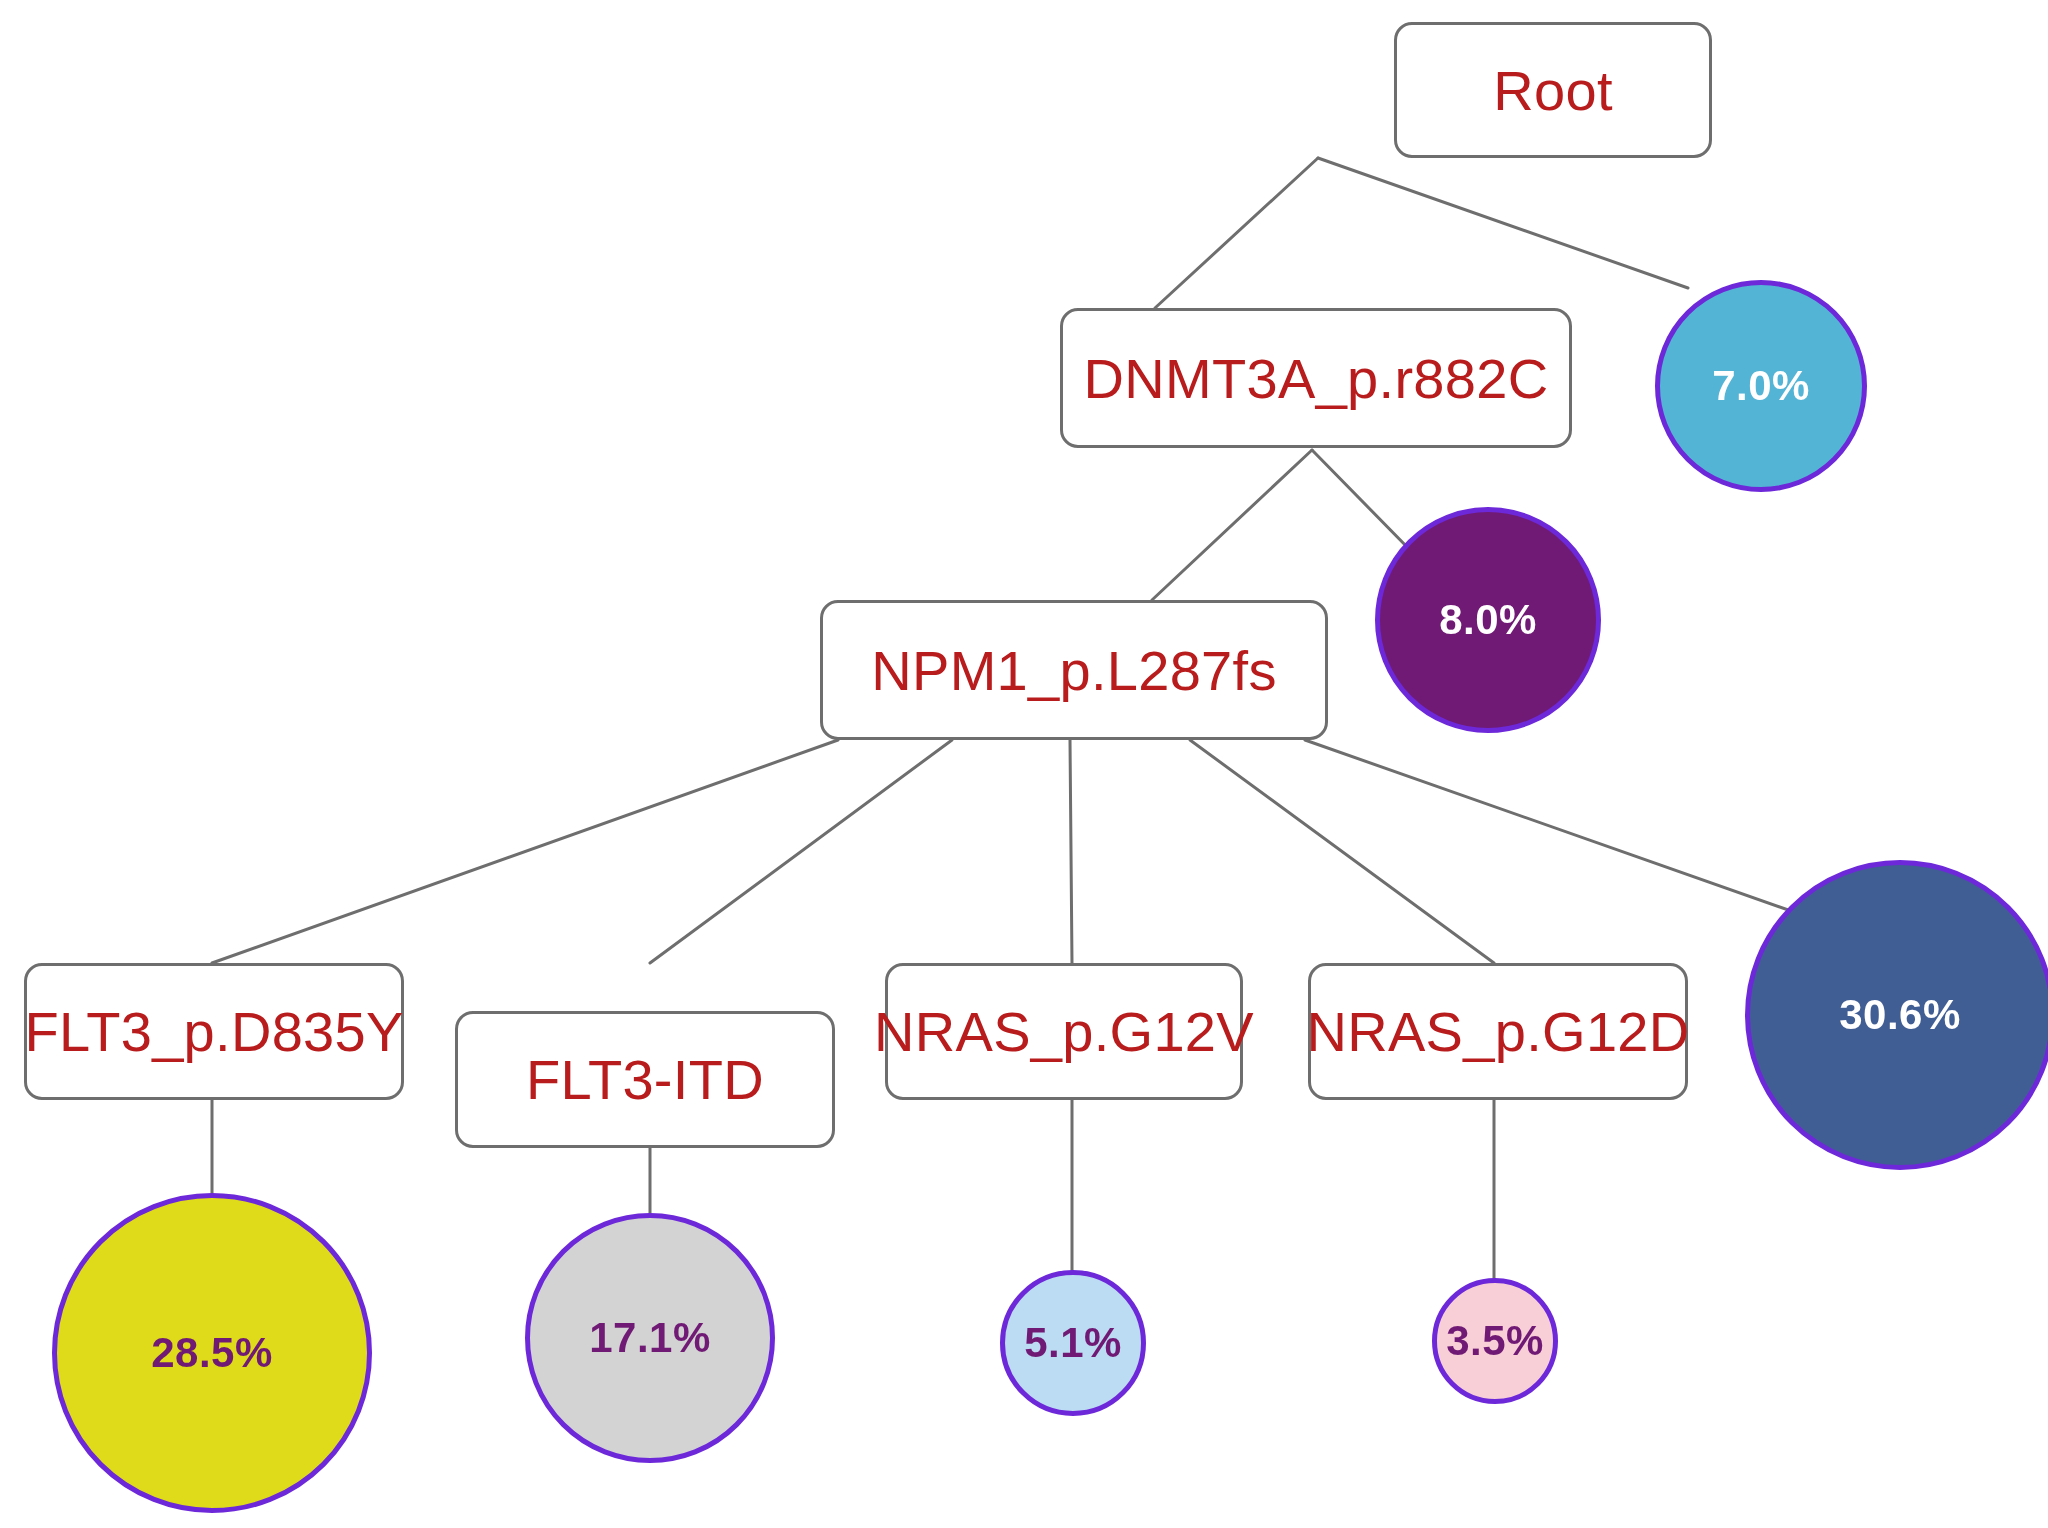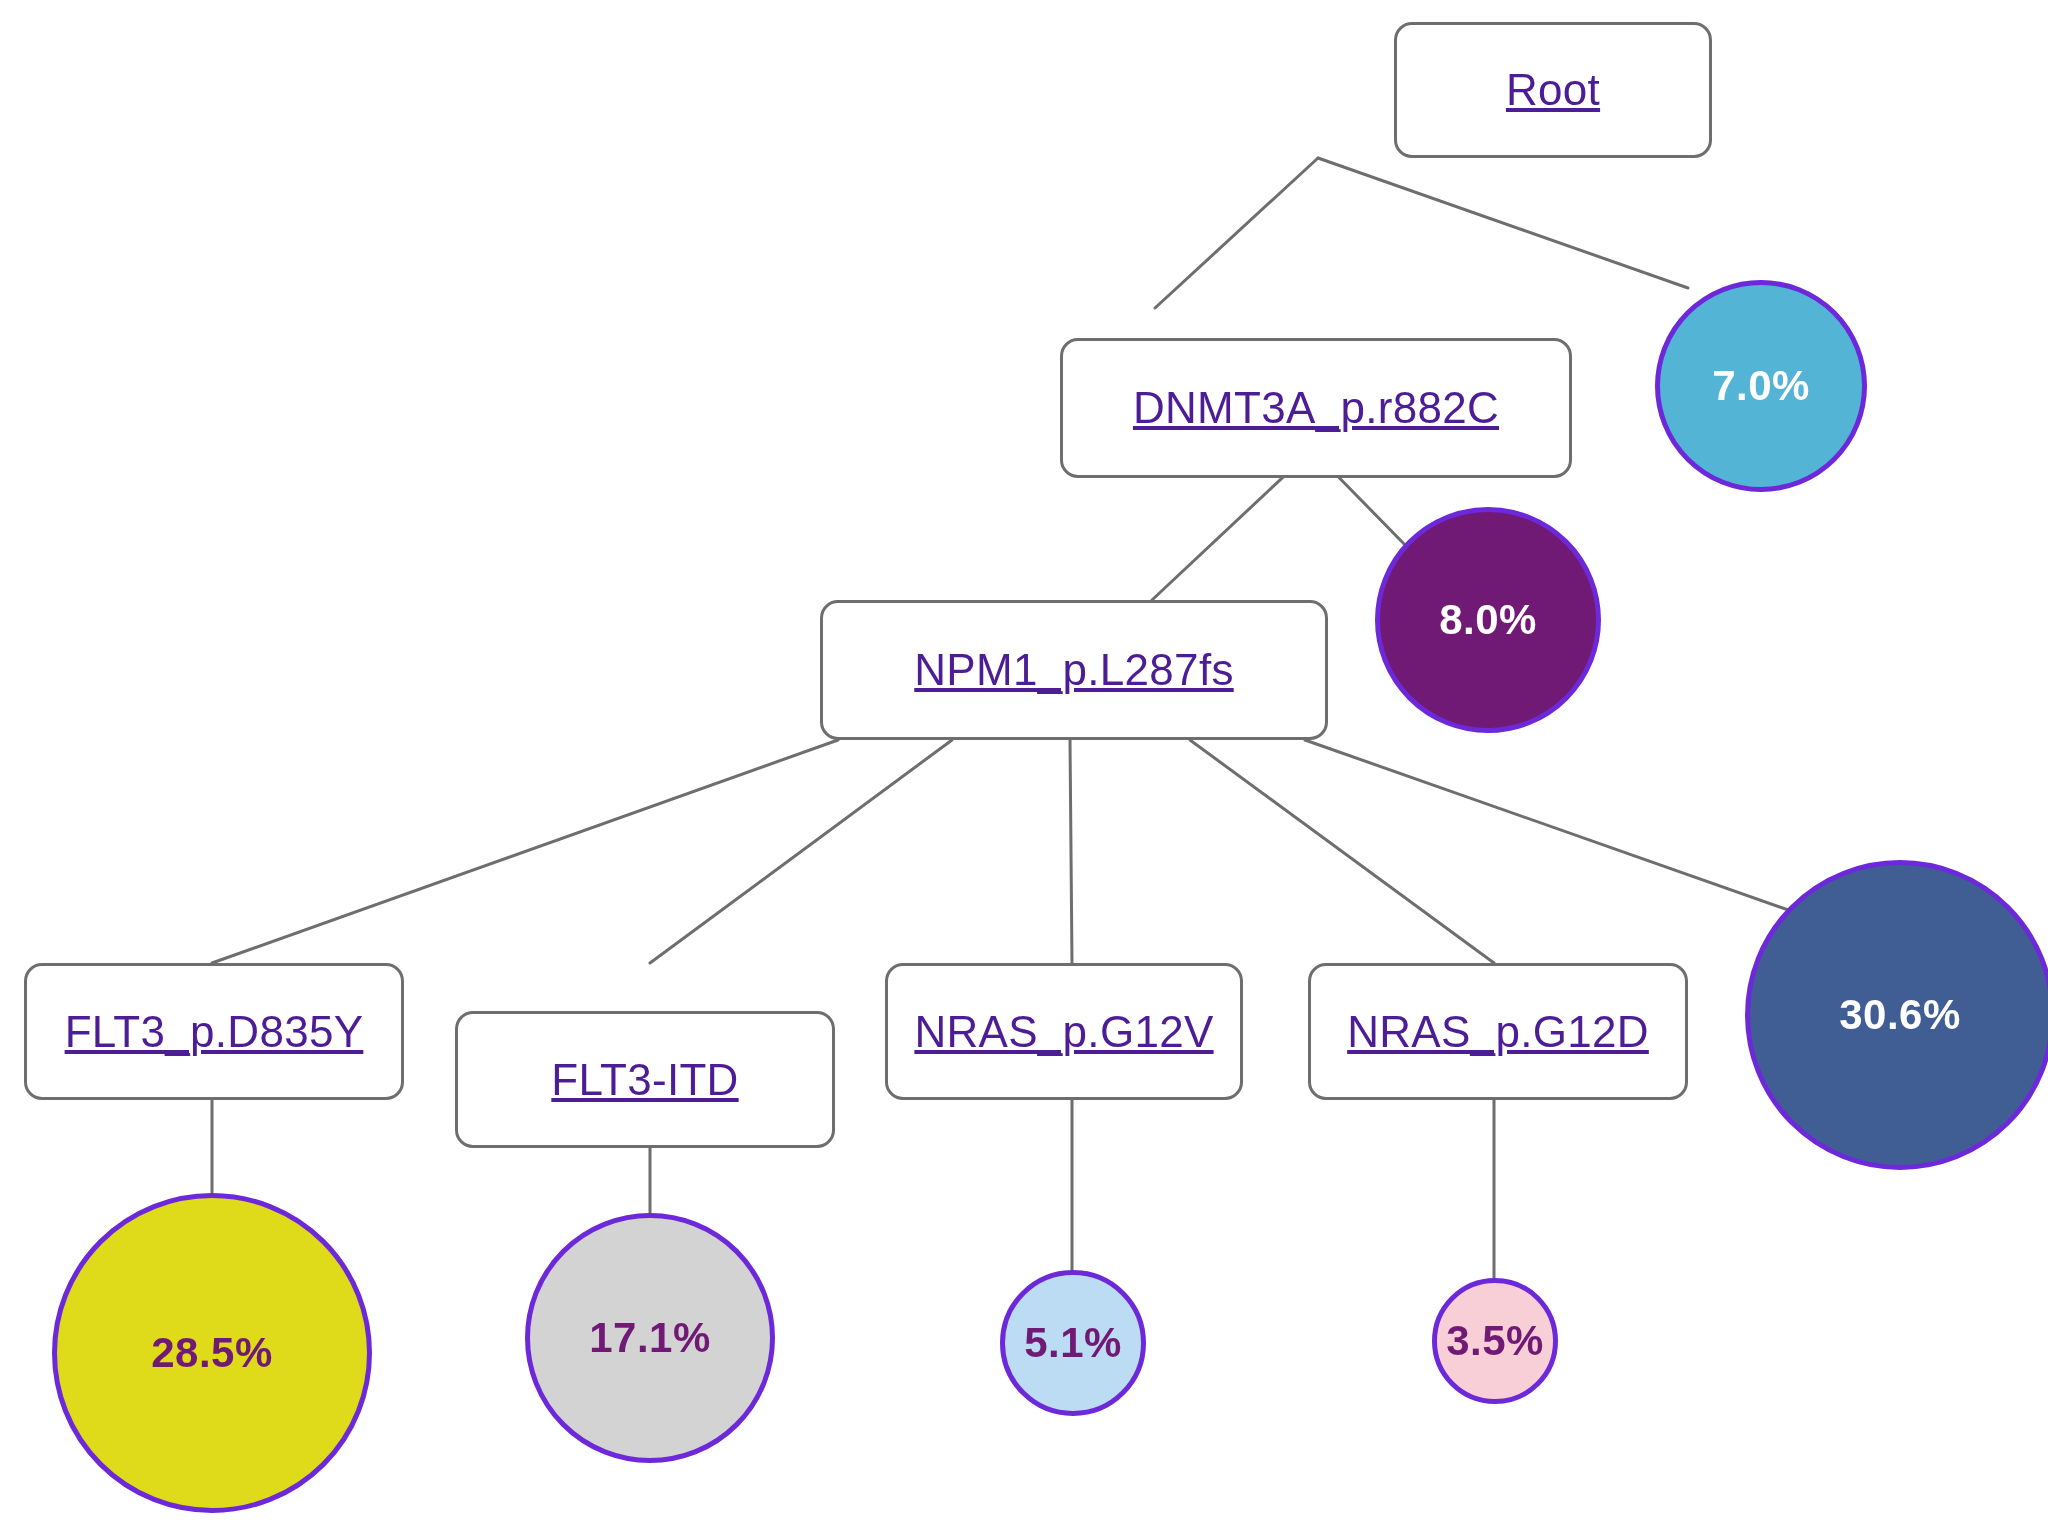--- a/index.html
+++ b/index.html
@@ -31,26 +31,25 @@
     position: absolute;
     box-sizing: border-box;
     background: #ffffff;
     border: 3px solid #6e6e6e;
     border-radius: 18px;
     display: flex;
     align-items: center;
     justify-content: center;
   }
   .node-box-label {
-    color: #4c1d95;
-    font-size: 44px;
+    color: #b91c1c;
+    font-size: 56px;
     font-weight: 400;
     letter-spacing: 0.3px;
     white-space: nowrap;
-    text-decoration: underline;
   }
   .node-circle {
     position: absolute;
     box-sizing: border-box;
     border: 5px solid #6d28d9;
     border-radius: 50%;
     display: flex;
     align-items: center;
     justify-content: center;
   }
@@ -93,21 +92,21 @@
       <path d="M 650 1100 L 650 1216"></path>
       <path d="M 1072 1100 L 1072 1272"></path>
       <path d="M 1494 1100 L 1494 1280"></path>
     </g>
   </svg>
 
   <div class="node-box" style="left:1394px; top:22px; width:318px; height:136px;">
     <span class="node-box-label">Root</span>
   </div>
 
-  <div class="node-box" style="left:1060px; top:308px; width:512px; height:140px;margin-top:30px;">
+  <div class="node-box" style="left:1060px; top:308px; width:512px; height:140px;">
     <span class="node-box-label">DNMT3A_p.r882C</span>
   </div>
 
   <div class="node-box" style="left:820px; top:600px; width:508px; height:140px;justify-content:center;">
     <span class="node-box-label">NPM1_p.L287fs</span>
   </div>
 
   <div class="node-box" style="left:24px; top:963px; width:380px; height:137px;">
     <span class="node-box-label">FLT3_p.D835Y</span>
   </div>

